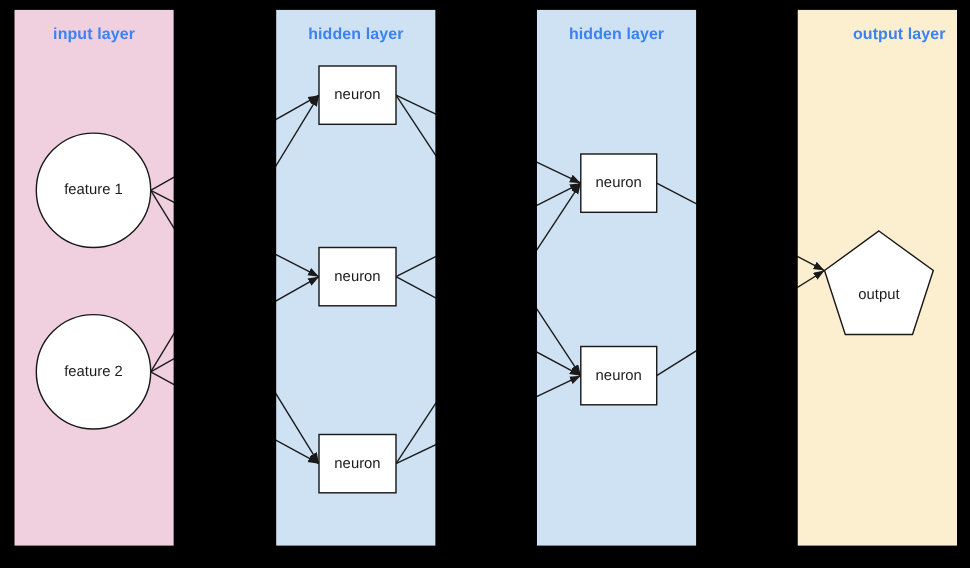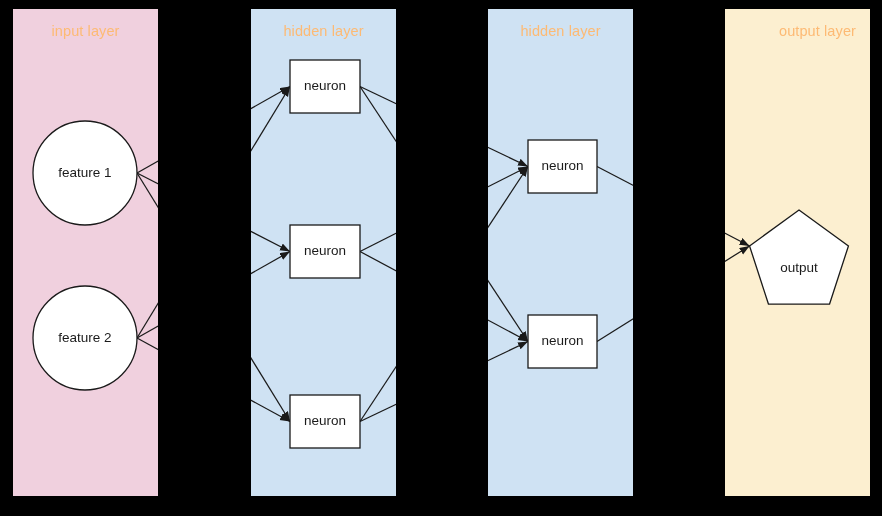--- a/index.html
+++ b/index.html
@@ -1,21 +1,21 @@
 <!DOCTYPE html>
 <html><head>
 <meta charset="utf-8">
 <style>
   html,body{margin:0;padding:0;background:#000;}
   body{width:882px;height:516px;overflow:hidden;
        font-family:"Liberation Sans","DejaVu Sans",sans-serif;}
   #canvas{position:relative;width:882px;height:516px;background:#000;}
   .layer{position:absolute;box-sizing:border-box;}
   .layer-title{position:absolute;left:0;width:100%;text-align:center;
-    font-size:14.5px;color:#fdba74;letter-spacing:.1px;white-space:nowrap;}
+    font-size:14.5px;color:#3b82f6;letter-spacing:.1px;white-space:nowrap;font-weight:bold;}
   .svg-abs{position:absolute;left:0;top:0;width:882px;height:516px;
     overflow:visible;pointer-events:none;}
   .node-label{font-size:13.5px;fill:#1a1a1a;
     font-family:"Liberation Sans","DejaVu Sans",sans-serif;
     text-anchor:middle;dominant-baseline:middle;}
   .shape{fill:#ffffff;stroke:#1a1a1a;stroke-width:1.3;}
   .edge{stroke:#1a1a1a;stroke-width:1.25;fill:none;}
   .gap{position:absolute;top:0;height:516px;background:#000;}
 </style>
 </head>

